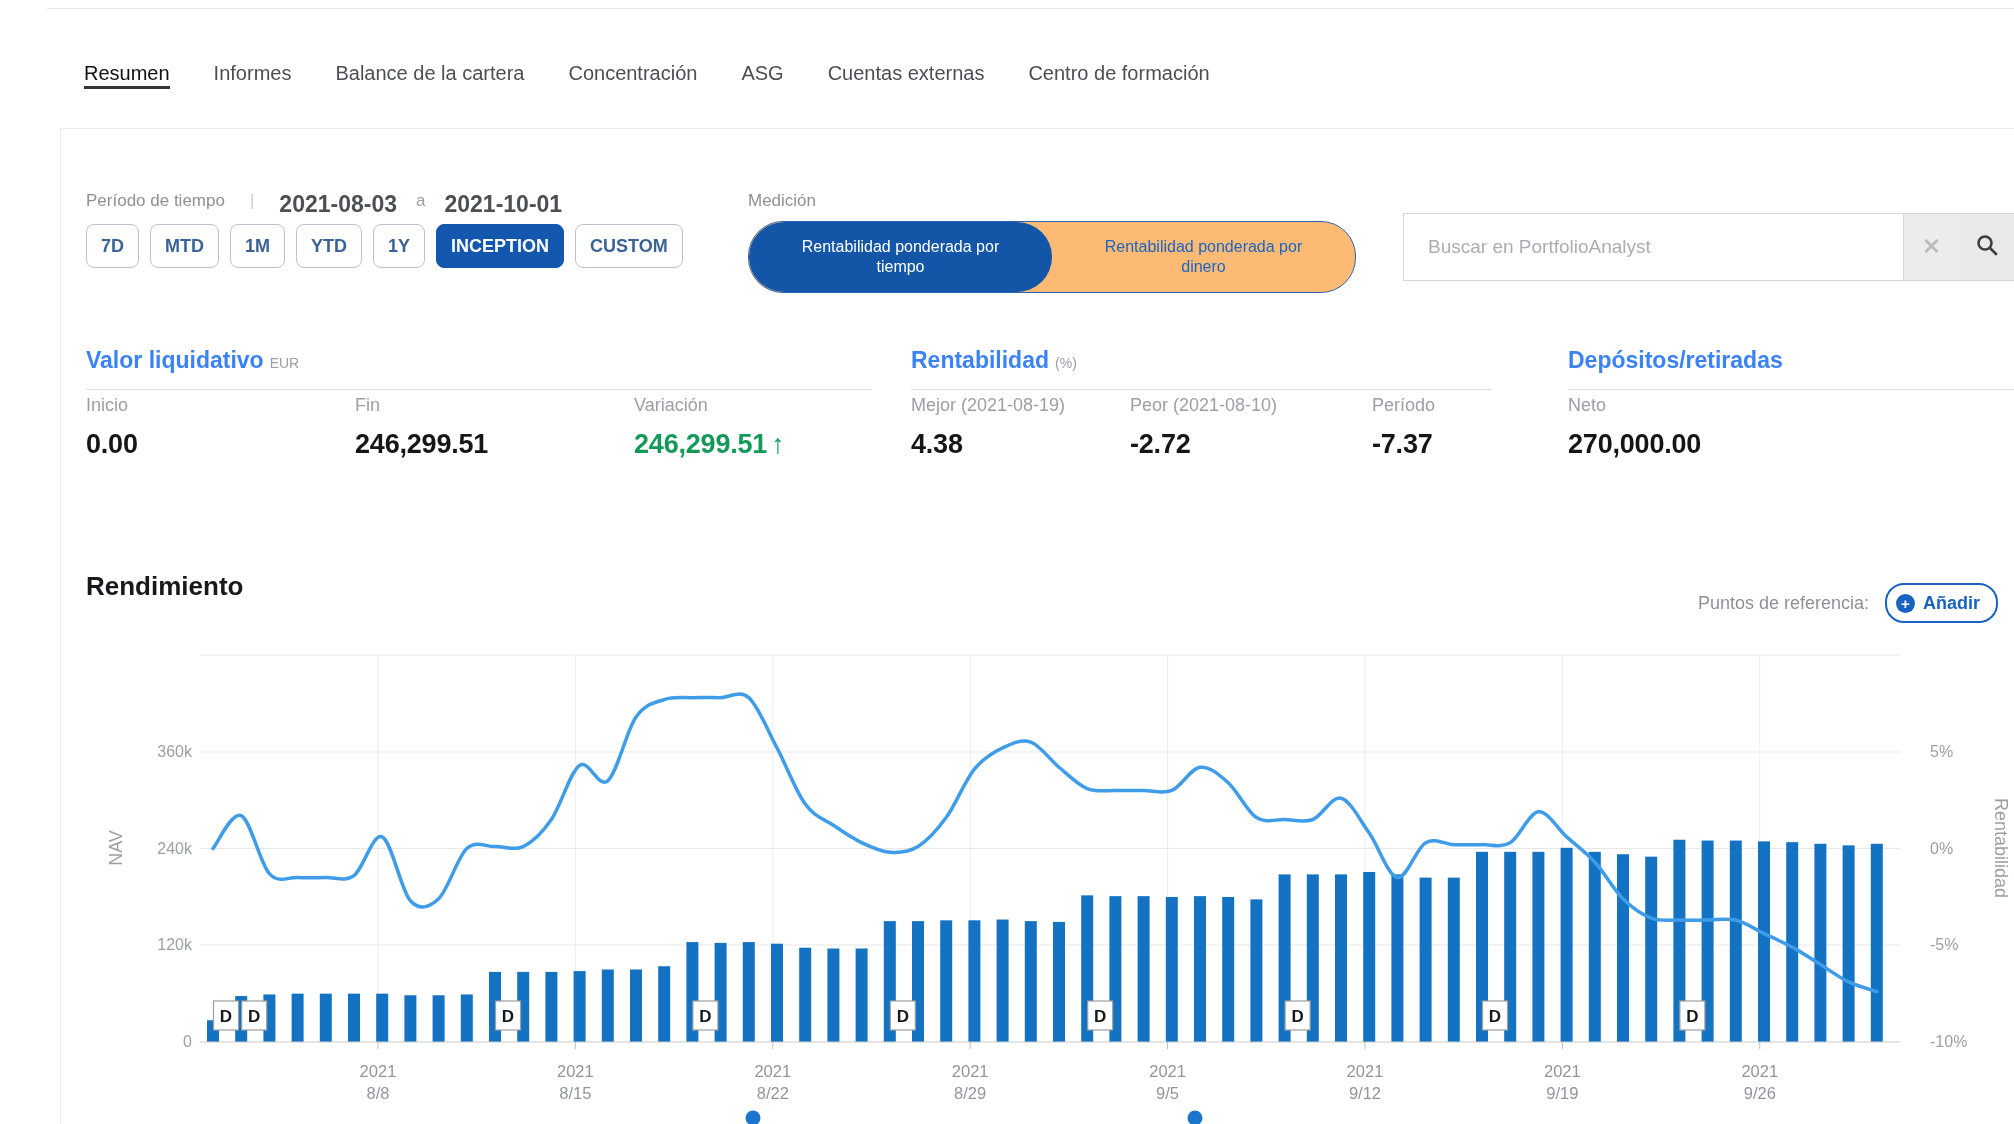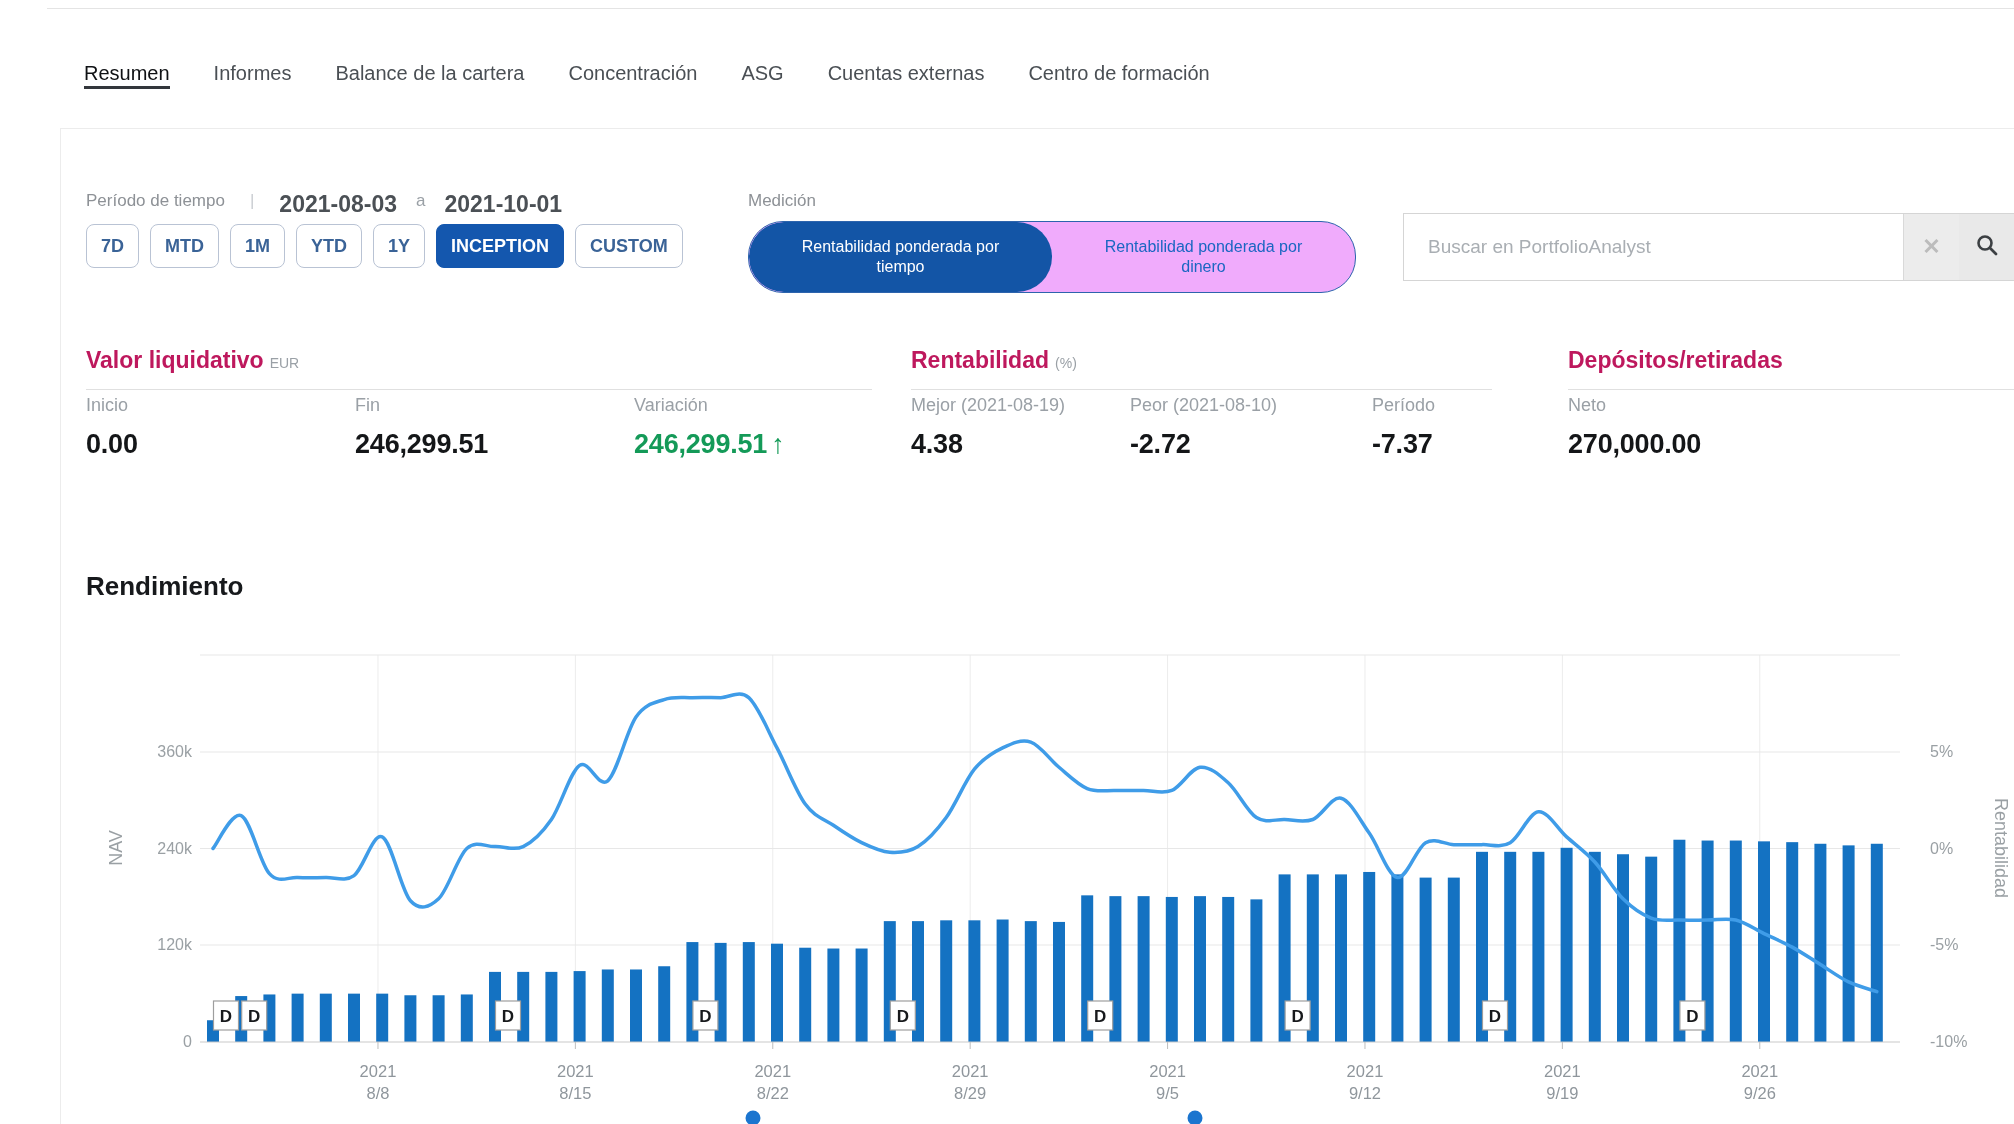--- a/index.html
+++ b/index.html
@@ -19,36 +19,36 @@
   .pdate{font-size:23px;font-weight:bold;color:#4b5055;}
   .psep{color:#c9cdd1;font-size:17px;margin:0 6px;}
   .pa{color:#9aa0a6;font-size:17px;font-weight:normal;}
   .period-buttons{position:absolute;left:25px;top:95px;display:flex;gap:11px;}
   .pbtn{height:42px;display:flex;align-items:center;padding:0 14px;border:1px solid #b9c3d4;
         border-radius:8px;background:#fff;color:#3a6397;font-size:18px;font-weight:bold;cursor:pointer;}
   .pbtn.sel{background:#1457ae;border-color:#1457ae;color:#fff;}
   
   .measure-label{position:absolute;left:687px;top:62px;}
   .toggle{position:absolute;left:687px;top:92px;width:606px;height:70px;border:1px solid #2d64ad;
-          border-radius:35px;display:flex;overflow:hidden;background:#f0abfc;}
+          border-radius:35px;display:flex;overflow:hidden;background:#fdba74;}
   .tseg{flex:1;display:flex;flex-direction:column;align-items:center;justify-content:center;
         font-size:16px;line-height:20px;color:#1a66c2;cursor:pointer;text-align:center;}
   .tseg.sel{background:#1355a6;color:#fff;border-radius:35px;}
   
   .search{position:absolute;left:1342px;top:84px;right:0;height:66px;display:flex;
           border:1px solid #d5d5d5;border-right:none;background:#fff;}
   .search input{flex:1;border:none;outline:none;font-size:19px;padding:0 24px;color:#333;
                 font-family:"Liberation Sans",sans-serif;background:transparent;}
   .search input::placeholder{color:#a9aeb3;}
   .sbtn{width:55px;display:flex;align-items:center;justify-content:center;cursor:pointer;}
   .sbtn.clear{background:#ececec;border-left:1px solid #d9d9d9;color:#bcbcbc;font-size:22px;font-weight:bold;}
   .sbtn.mag{background:#e9e9e9;}
   
   .sgroup{position:absolute;top:218px;}
-  .stitle{font-size:23px;font-weight:bold;color:#be185d;}
+  .stitle{font-size:23px;font-weight:bold;color:#3b82f6;}
   .sunit{font-size:14px;color:#9aa0a6;font-weight:normal;margin-left:6px;}
   .sdiv{position:absolute;top:260px;height:1px;background:#e0e0e0;}
   .scol{position:absolute;top:266px;}
   .sclabel{font-size:18px;color:#9aa0a6;}
   .scval{font-size:27px;font-weight:bold;color:#141618;margin-top:13px;letter-spacing:-0.2px;}
   .scval.pos{color:#149a58;}
   
   .perf-title{position:absolute;left:25px;top:442px;font-size:26px;font-weight:bold;}
   .perf-right{position:absolute;right:16px;top:454px;display:flex;align-items:center;gap:16px;}
   .bench-label{font-size:18px;color:#8d9196;}
@@ -152,20 +152,27 @@
       </div>
       <div class="sgroup" style="left: 1507px;"><span class="stitle">Depósitos/retiradas</span></div>
       <div class="sdiv" style="left: 1507px; width: 446px;"></div>
       <div class="scol" style="left: 1507px;">
         <div class="sclabel">Neto</div>
         <div class="scval"><span>270,000.00</span></div>
       </div>
     </div>
 
   <div class="perf-title">Rendimiento</div>
+  <div class="perf-right">
+    <span class="bench-label">Puntos de referencia:</span>
+    <div class="add-btn">
+      <span class="plus-ico">+</span>
+      <span>Añadir</span>
+    </div>
+  </div>
 
   <div class="chart-wrap"><svg width="1914" height="479">
         <line x1="277.97" y1="10" x2="277.97" y2="397" stroke="#ececec" stroke-width="1"></line>
         <line x1="475.37" y1="10" x2="475.37" y2="397" stroke="#ececec" stroke-width="1"></line>
         <line x1="672.77" y1="10" x2="672.77" y2="397" stroke="#ececec" stroke-width="1"></line>
         <line x1="870.1700000000001" y1="10" x2="870.1700000000001" y2="397" stroke="#ececec" stroke-width="1"></line>
         <line x1="1067.5700000000002" y1="10" x2="1067.5700000000002" y2="397" stroke="#ececec" stroke-width="1"></line>
         <line x1="1264.97" y1="10" x2="1264.97" y2="397" stroke="#ececec" stroke-width="1"></line>
         <line x1="1462.3700000000001" y1="10" x2="1462.3700000000001" y2="397" stroke="#ececec" stroke-width="1"></line>
         <line x1="1659.77" y1="10" x2="1659.77" y2="397" stroke="#ececec" stroke-width="1"></line>

